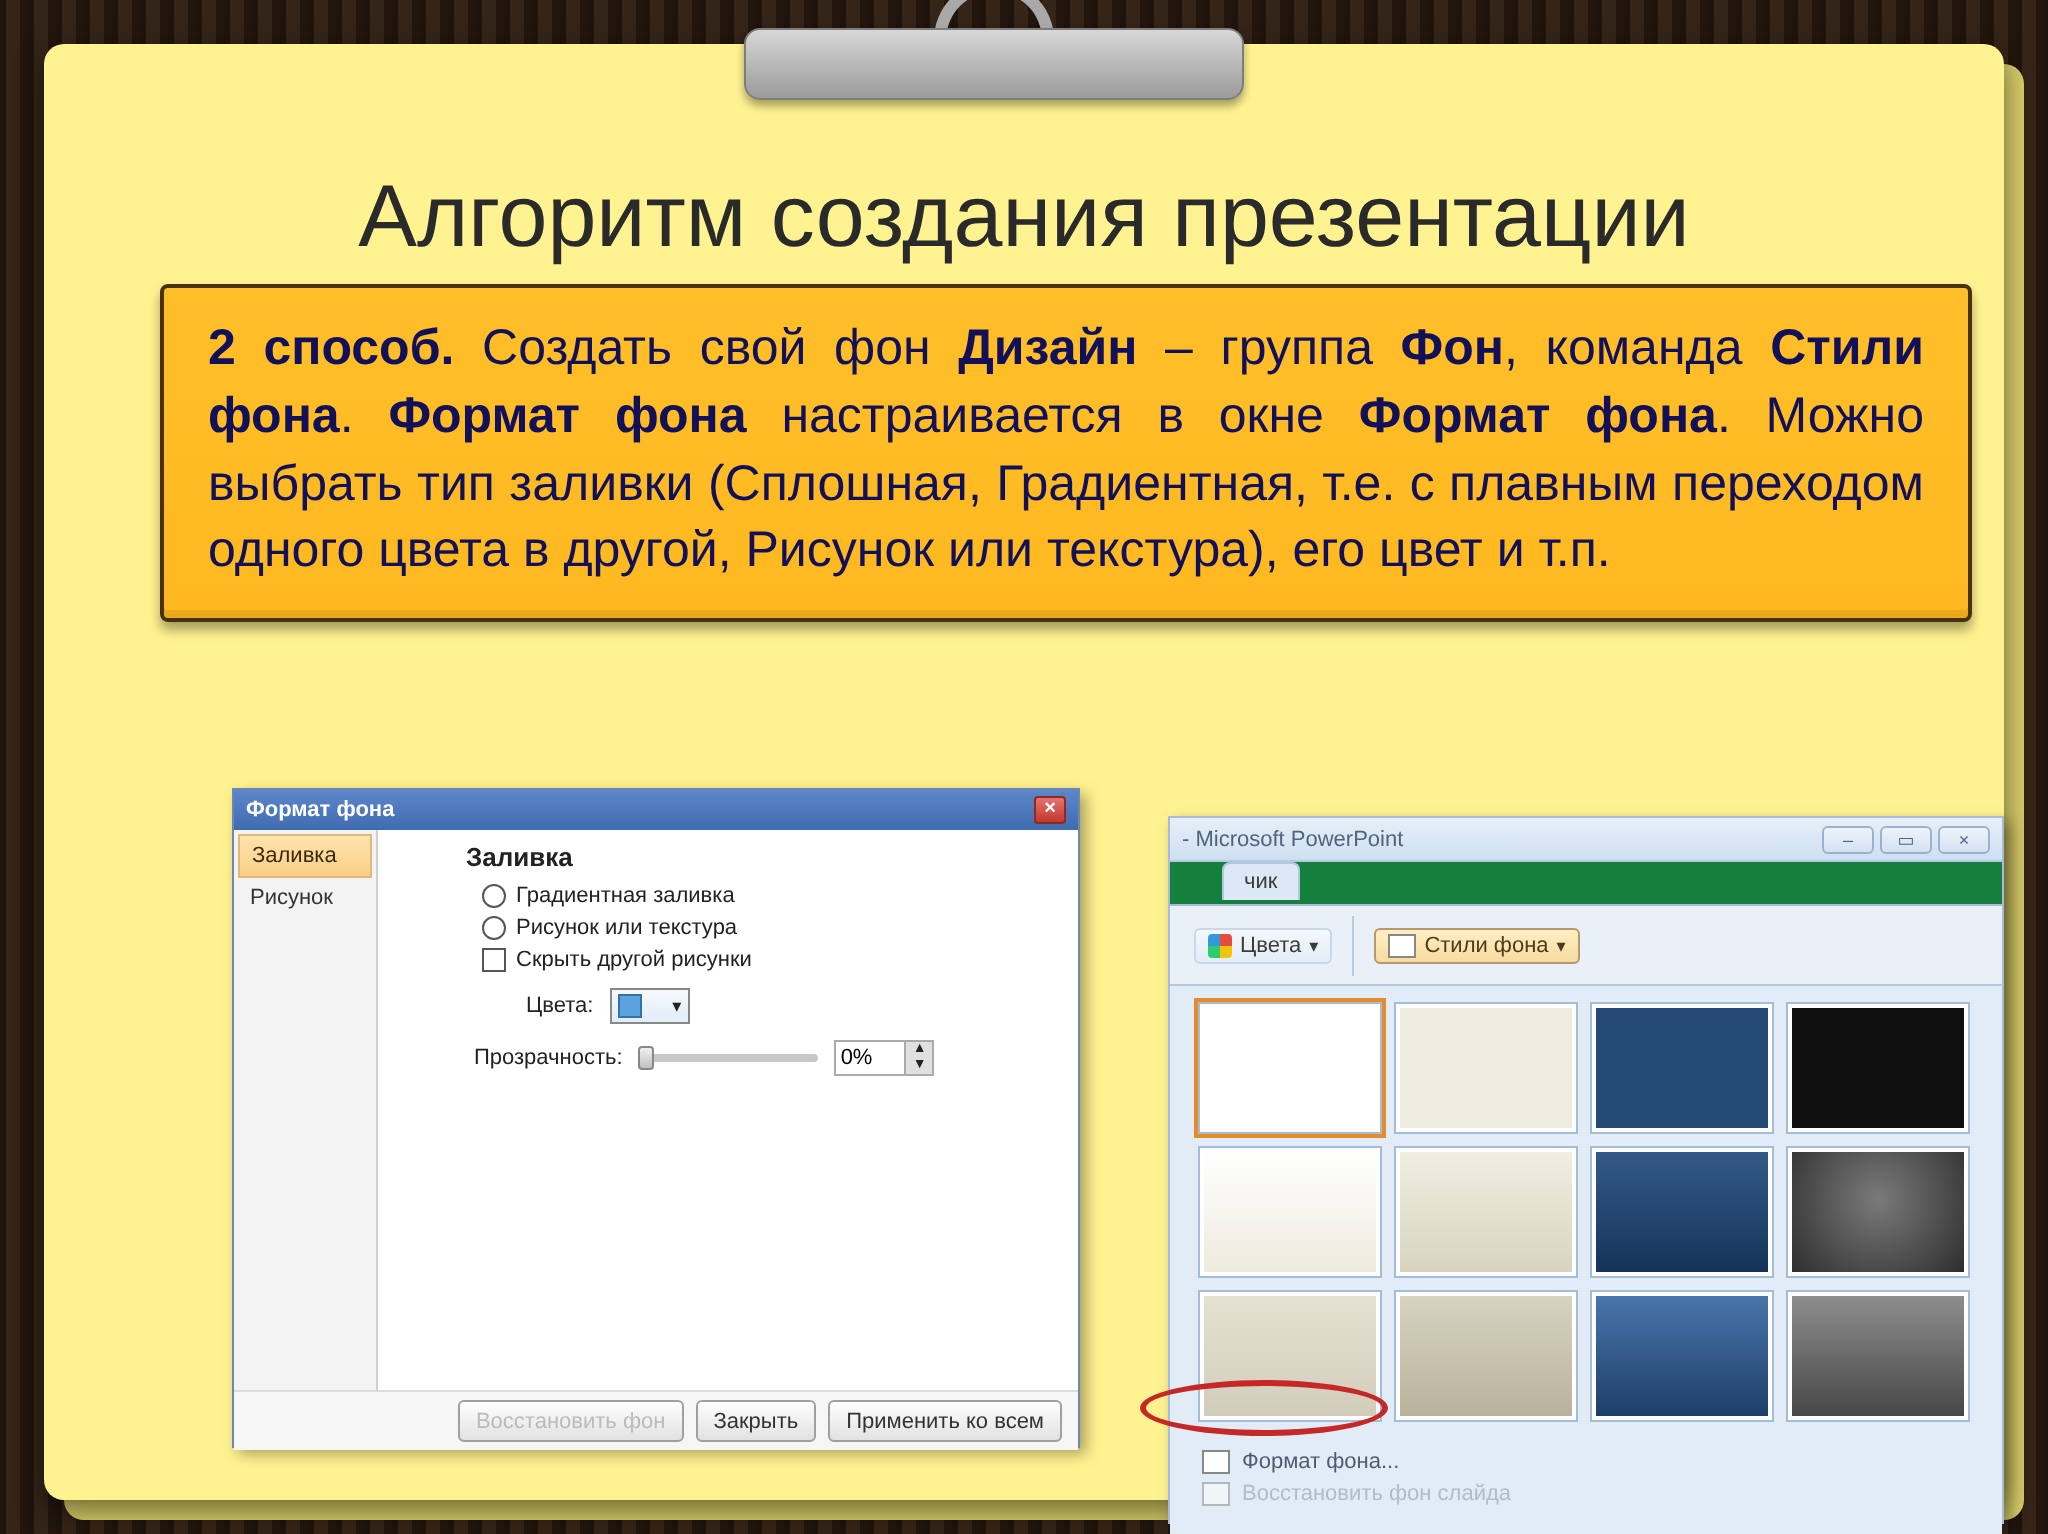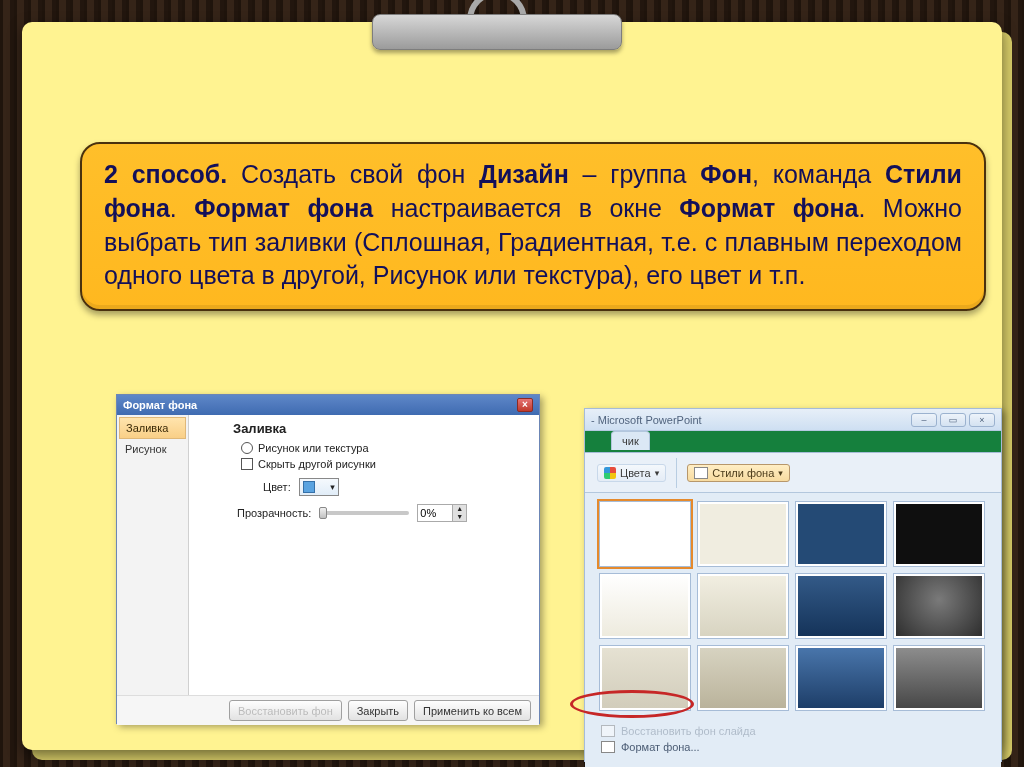--- a/index.html
+++ b/index.html
@@ -63,21 +63,21 @@
   }
 
   
   .textbox {
     position: absolute;
     left: 58px;
     top: 120px;
     width: 906px;
     background: linear-gradient(#ffbf2a, #ffb81f);
     border: 2px solid #4a310e;
-    border-radius: 20px;
+    border-radius: 4px;
     box-shadow: 0 4px 6px rgba(0,0,0,.35), inset 0 -4px 0 rgba(0,0,0,.08);
     padding: 14px 22px 16px;
     font-size: 25px;
     color: #13105a;
     text-align: justify;
     line-height: 1.35;
   }
   .textbox b { font-weight: bold; }
 
   
@@ -320,46 +320,51 @@
 </head>
 <body>
 
 <div class="clip">
   <div class="ring"></div>
   <div class="bar"></div>
 </div>
 
 <div class="card">
 
+  <div class="title">Алгоритм создания презентации</div>
 
   <div class="textbox"><b>2 способ.</b> Создать свой фон <b>Дизайн</b> – группа <b>Фон</b>, команда <b>Стили фона</b>. <b>Формат фона</b> настраивается в окне <b>Формат фона</b>. Можно выбрать тип заливки (Сплошная, Градиентная, т.е. с плавным переходом одного цвета в другой, Рисунок или текстура), его цвет и т.п.</div>
 
   <div class="dlg">
     <div class="titlebar">
       <span>Формат фона</span>
       <span class="x">×</span>
     </div>
     <div class="body">
       <div class="nav">
         <div class="tab active">Заливка</div>
         <div class="tab">Рисунок</div>
       </div>
       <div class="panel">
         <h3>Заливка</h3>
+        <div class="radio-row">
+          <span class="radio"></span>
+          <span>Градиентная заливка</span>
+        </div>
         <div class="radio-row">
           <span class="radio"></span>
           <span>Рисунок или текстура</span>
         </div>
         <div class="check-row">
           <span class="chk"></span>
           <span>Скрыть другой рисунки</span>
         </div>
 
         <div class="field-row">
-          <span>Цвет:</span>
+          <span>Цвета:</span>
           <div class="color-swatch">
             <span class="c"></span>
             <span class="d">▾</span>
           </div>
         </div>
 
         <div class="field-row" style="margin-left:4px;">
           <span>Прозрачность:</span>
           <div class="slider">
             <div class="thumb"></div>
@@ -416,26 +421,26 @@
         <div class="sw-cell" style="background: linear-gradient(rgb(242, 239, 226), rgb(215, 211, 192));"></div>
         <div class="sw-cell" style="background: linear-gradient(rgb(52, 91, 137), rgb(20, 50, 88));"></div>
         <div class="sw-cell" style="background: radial-gradient(circle at 50% 40%, rgb(122, 122, 122), rgb(42, 42, 42));"></div>
         <div class="sw-cell" style="background: linear-gradient(rgb(230, 226, 211), rgb(209, 204, 186));"></div>
         <div class="sw-cell" style="background: linear-gradient(rgb(216, 212, 194), rgb(185, 178, 154));"></div>
         <div class="sw-cell" style="background: linear-gradient(rgb(74, 119, 173), rgb(28, 60, 102));"></div>
         <div class="sw-cell" style="background: linear-gradient(rgb(143, 143, 143), rgb(69, 69, 69));"></div>
       </div>
 
     <div class="pp-footer">
+      <div class="item">
+        <span class="icon-mini"></span>
+        <span>Формат фона...</span>
+      </div>
       <div class="item" style="color:#b0bcca;">
         <span class="icon-mini" style="opacity:.5;"></span>
         <span>Восстановить фон слайда</span>
       </div>
-      <div class="item">
-        <span class="icon-mini"></span>
-        <span>Формат фона...</span>
-      </div>
     </div>
   </div>
 
 </div>
 
 <div style="position:absolute; left:570px; top:690px; width:124px; height:28px; border:3px solid #c62727; border-radius:50%;"></div>
 
 </body></html>

